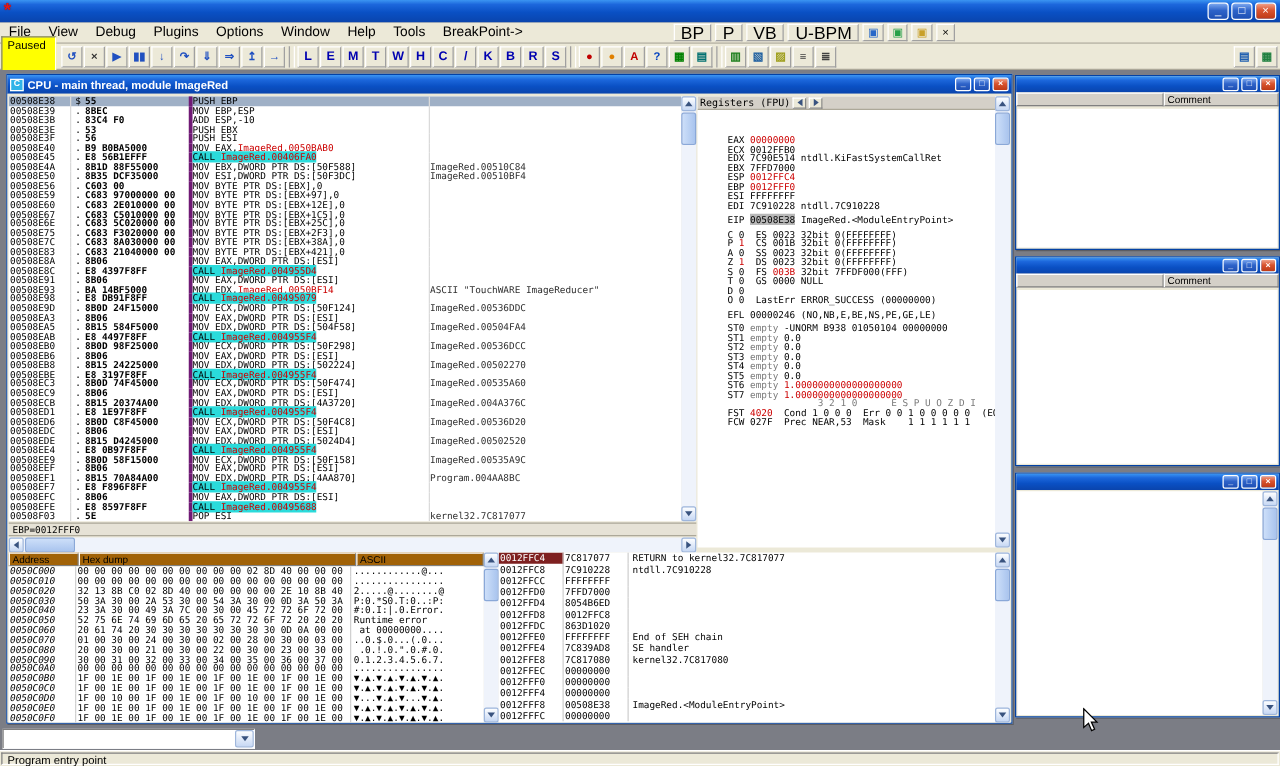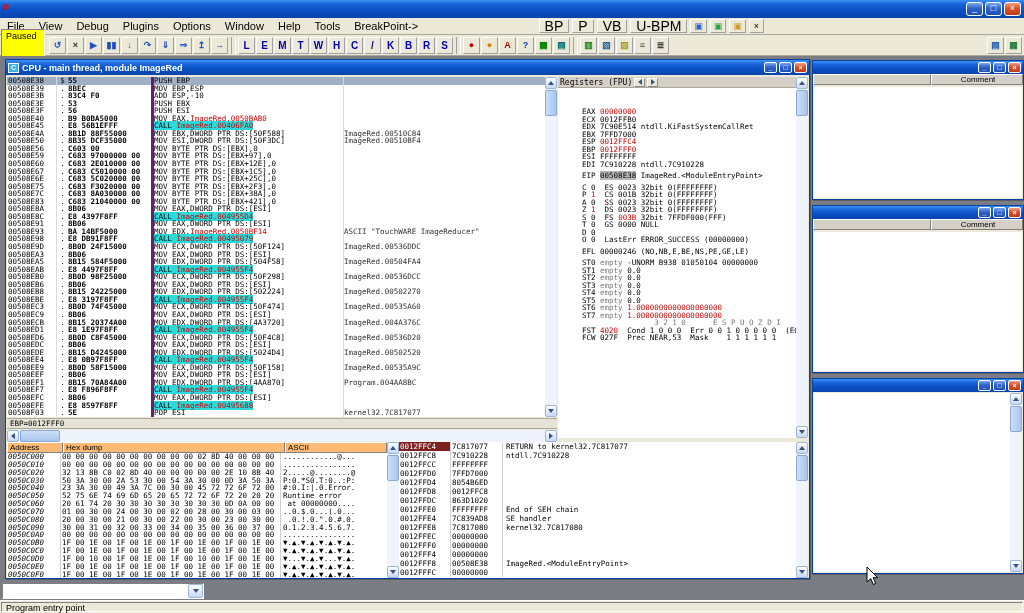--- a/index.html
+++ b/index.html
@@ -77,21 +77,21 @@
     border-color:#FFF #888 #888 #FFF;position:relative;}
   .reg-hbtn:first-of-type{margin-left:auto;}
   .rline{height:7.5px;line-height:7.6px;font-size:7.5px;white-space:pre;padding-left:2px;}
   .rgap{height:4px;}
   .c-k{color:#000;}.c-r{color:#CC0000;}.c-g{color:#7A7A7A;}
   .c-h{background:#B8B8B8;color:#000;}
 
   
   .info-pane{position:absolute;background:#E6E2D6;border-top:1px solid #ACA899;border-bottom:1px solid #ACA899;
     font-size:7.5px;line-height:10px;padding-left:3px;color:#000;}
-  .colhead{position:absolute;display:flex;background:#fdba74;}
+  .colhead{position:absolute;display:flex;background:#a16207;}
   .colhead span{font-size:8px;line-height:9px;padding-left:2px;border:1px solid;
     border-color:#FFF #808080 #808080 #FFF;height:11px;}
 
   
   .xrow{display:flex;height:7.85px;line-height:7.9px;font-size:7.5px;white-space:pre;color:#000;}
   .x-addr{width:54px;flex:none;border-right:1px solid #D0D0D0;padding-left:1px;font-style:italic;}
   .x-hex{width:220px;flex:none;border-right:1px solid #D0D0D0;padding-left:1px;}
   .x-asc{flex:1;padding-left:2px;}
 
   
@@ -111,21 +111,21 @@
     background:linear-gradient(90deg,#CDDFF9,#A9C4EE);border:1px solid #8AA8D8;border-radius:2px;}
   .sb-thumb-h{position:absolute;left:1px;top:0;width:40px;height:12px;
     background:linear-gradient(#CDDFF9,#A9C4EE);border:1px solid #8AA8D8;border-radius:2px;}
   .arr{position:absolute;left:50%;top:50%;transform:translate(-50%,-50%);width:0;height:0;}
   .arr.up{border-left:3px solid transparent;border-right:3px solid transparent;border-bottom:4px solid #39537F;}
   .arr.down{border-left:3px solid transparent;border-right:3px solid transparent;border-top:4px solid #39537F;}
   .arr.left{border-top:3px solid transparent;border-bottom:3px solid transparent;border-right:4px solid #39537F;}
   .arr.right{border-top:3px solid transparent;border-bottom:3px solid transparent;border-left:4px solid #39537F;}
 
   
-  .side-head{display:flex;background:#D4D0C8;text-align:center;}
+  .side-head{display:flex;background:#D4D0C8;}
   .side-head span{font-size:8px;line-height:9px;padding-left:2px;border:1px solid;
     border-color:#FFF #808080 #808080 #FFF;height:11px;}
   .side-body{background:#fff;position:absolute;left:1px;right:1px;bottom:1px;overflow:hidden;}
 
   
   .combo{position:absolute;left:2px;top:583px;width:202px;height:16px;background:#fff;
     border:1px solid;border-color:#808080 #FFF #FFF #808080;display:flex;}
   .combo-text{flex:1;font-size:9px;}
   .combo-btn{width:15px;background:linear-gradient(#FDFEFF,#C7D8F4);border:1px solid #9EB6DC;
     border-radius:2px;position:relative;}

